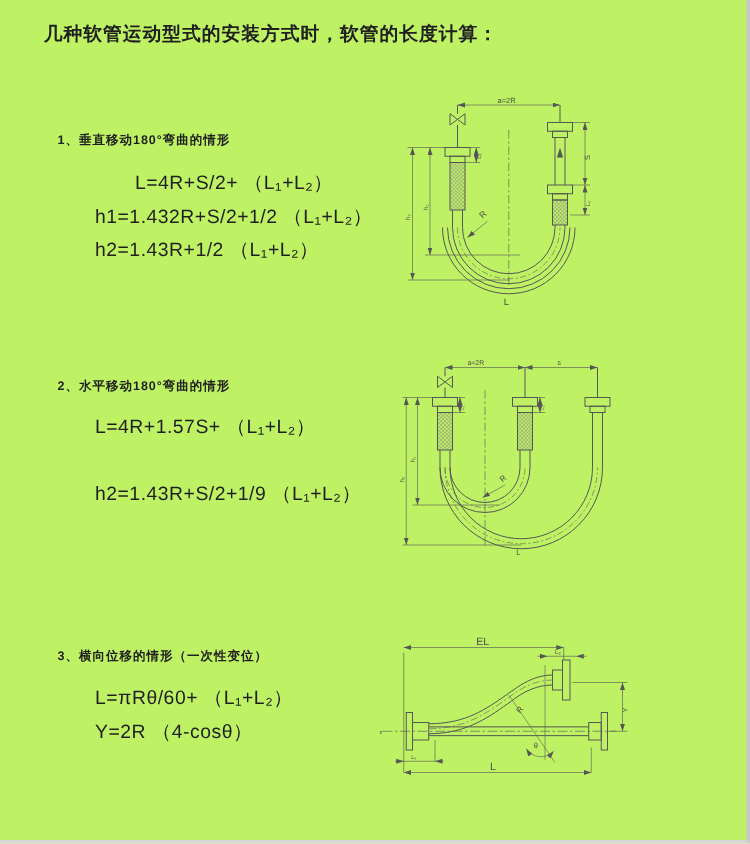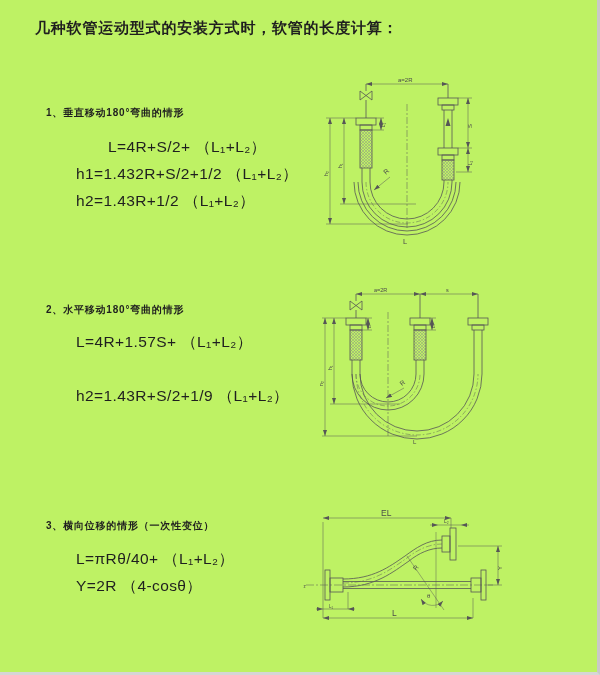--- a/index.html
+++ b/index.html
@@ -25,21 +25,21 @@
   <div class="t heading" style="left:46px;top:107px;">1、垂直移动180°弯曲的情形</div>
   <div class="t formula" style="left:76px;top:138px;margin-left:32px;">L=4R+S/2+ （L₁+L₂）</div>
   <div class="t formula" style="left:76px;top:165px;">h1=1.432R+S/2+1/2 （L₁+L₂）</div>
   <div class="t formula" style="left:76px;top:192px;">h2=1.43R+1/2 （L₁+L₂）</div>
 
   <div class="t heading" style="left:46px;top:304px;">2、水平移动180°弯曲的情形</div>
   <div class="t formula" style="left:76px;top:333px;">L=4R+1.57S+ （L₁+L₂）</div>
   <div class="t formula" style="left:76px;top:387px;">h2=1.43R+S/2+1/9 （L₁+L₂）</div>
 
   <div class="t heading" style="left:46px;top:520px;">3、横向位移的情形（一次性变位）</div>
-  <div class="t formula" style="left:76px;top:550px;">L=πRθ/40+ （L₁+L₂）</div>
+  <div class="t formula" style="left:76px;top:550px;">L=πRθ/60+ （L₁+L₂）</div>
   <div class="t formula" style="left:76px;top:577px;">Y=2R （4-cosθ）</div>
 
   <svg style="left:318px;top:76px;" width="190" height="174" viewBox="0 0 190 174">
     <defs>
       <marker id="ah1" markerWidth="7" markerHeight="5" refX="6" refY="2" orient="auto-start-reverse" markerUnits="userSpaceOnUse">
         <path d="M0,0 L6,2 L0,4 Z" fill="#565656"></path>
       </marker>
       <pattern id="braid1" width="3" height="3" patternUnits="userSpaceOnUse">
         <path d="M0,3 L3,0 M0,0 L3,3" stroke="#8a8a8a" stroke-width="0.45"></path>
       </pattern>

